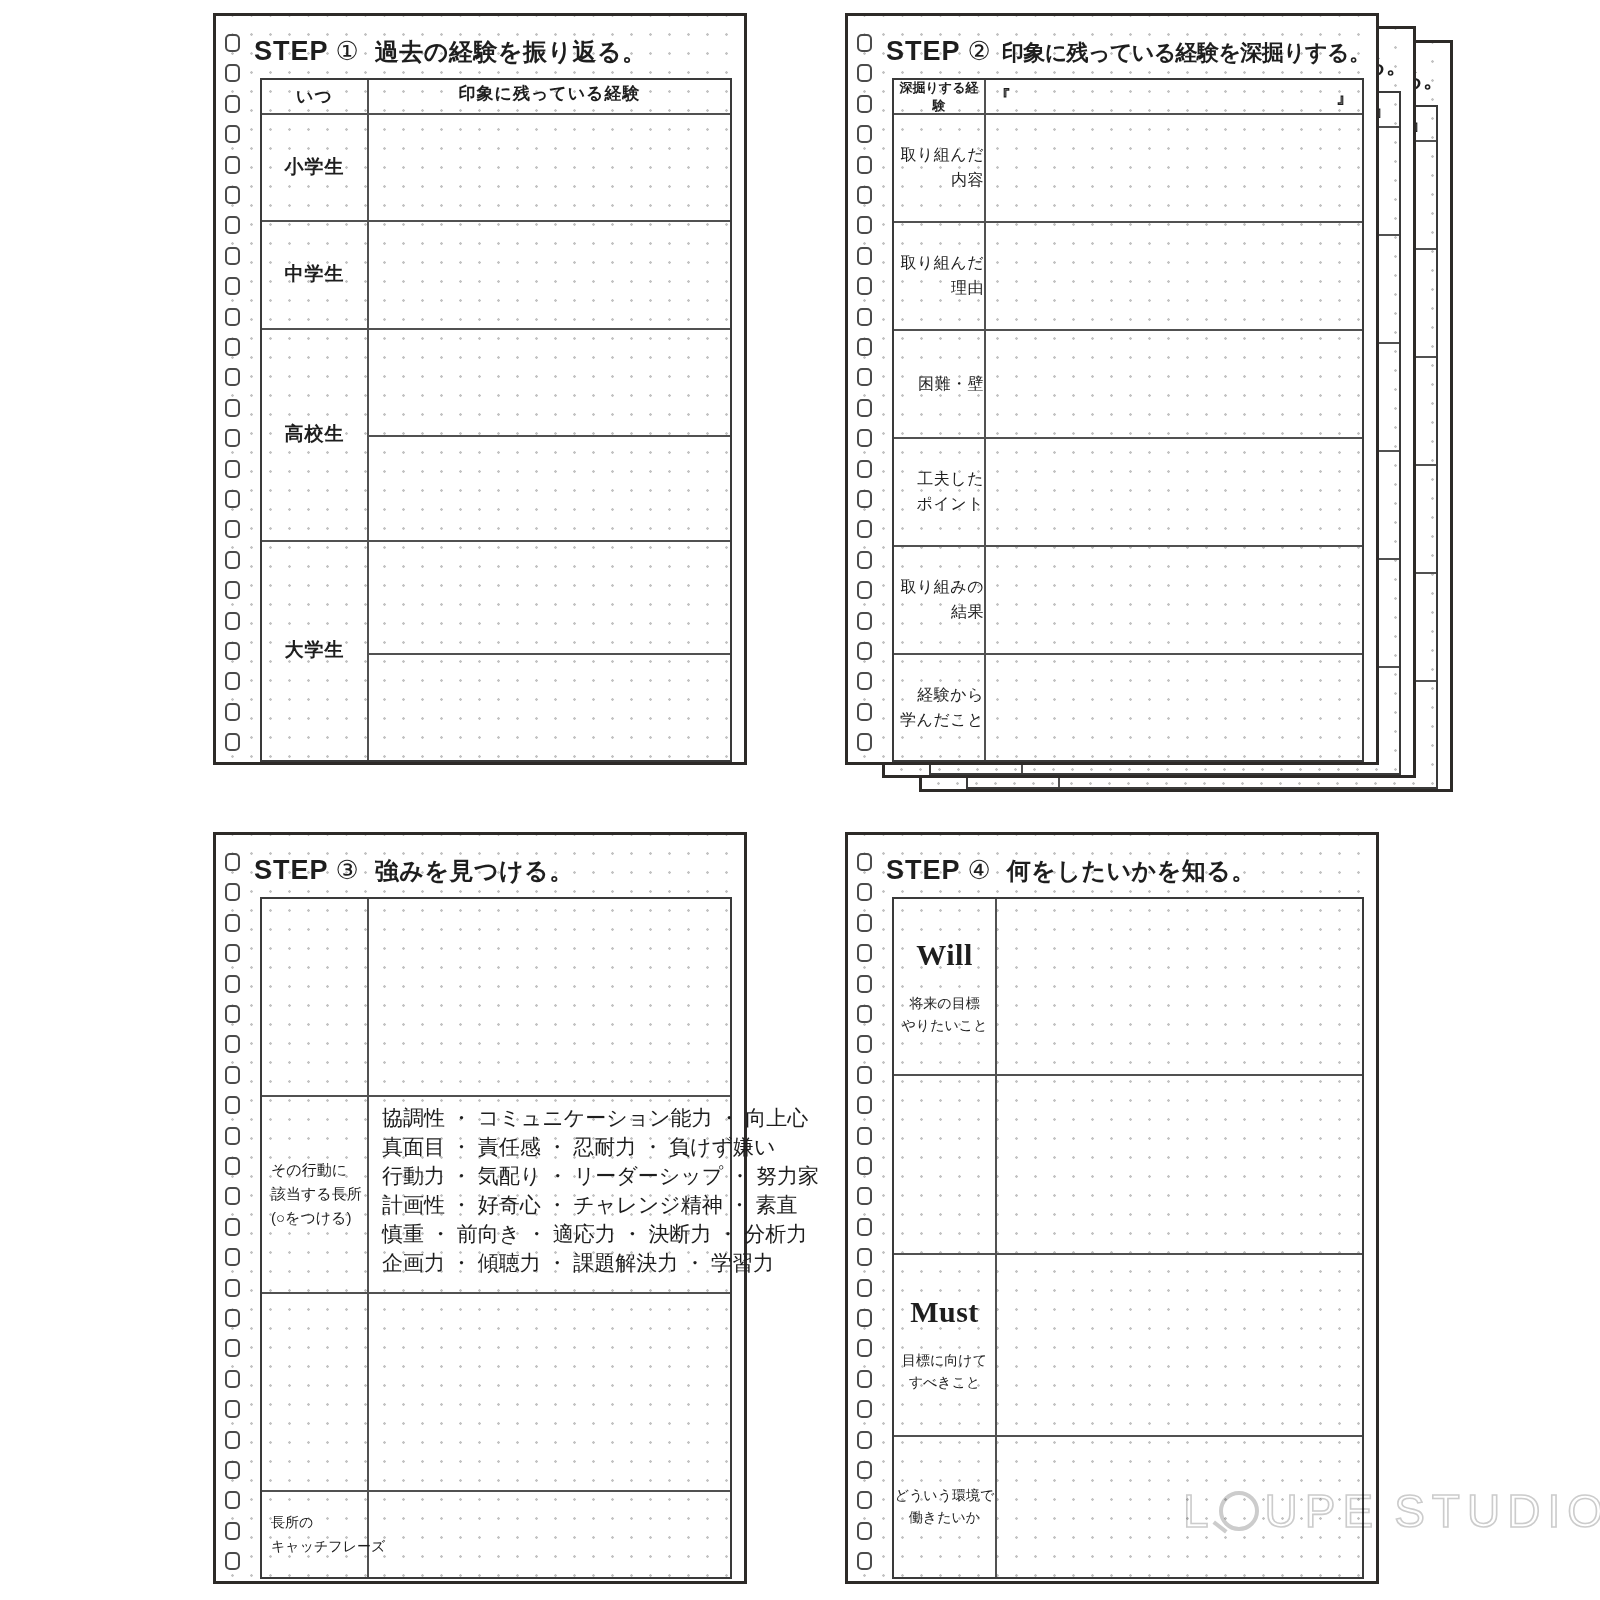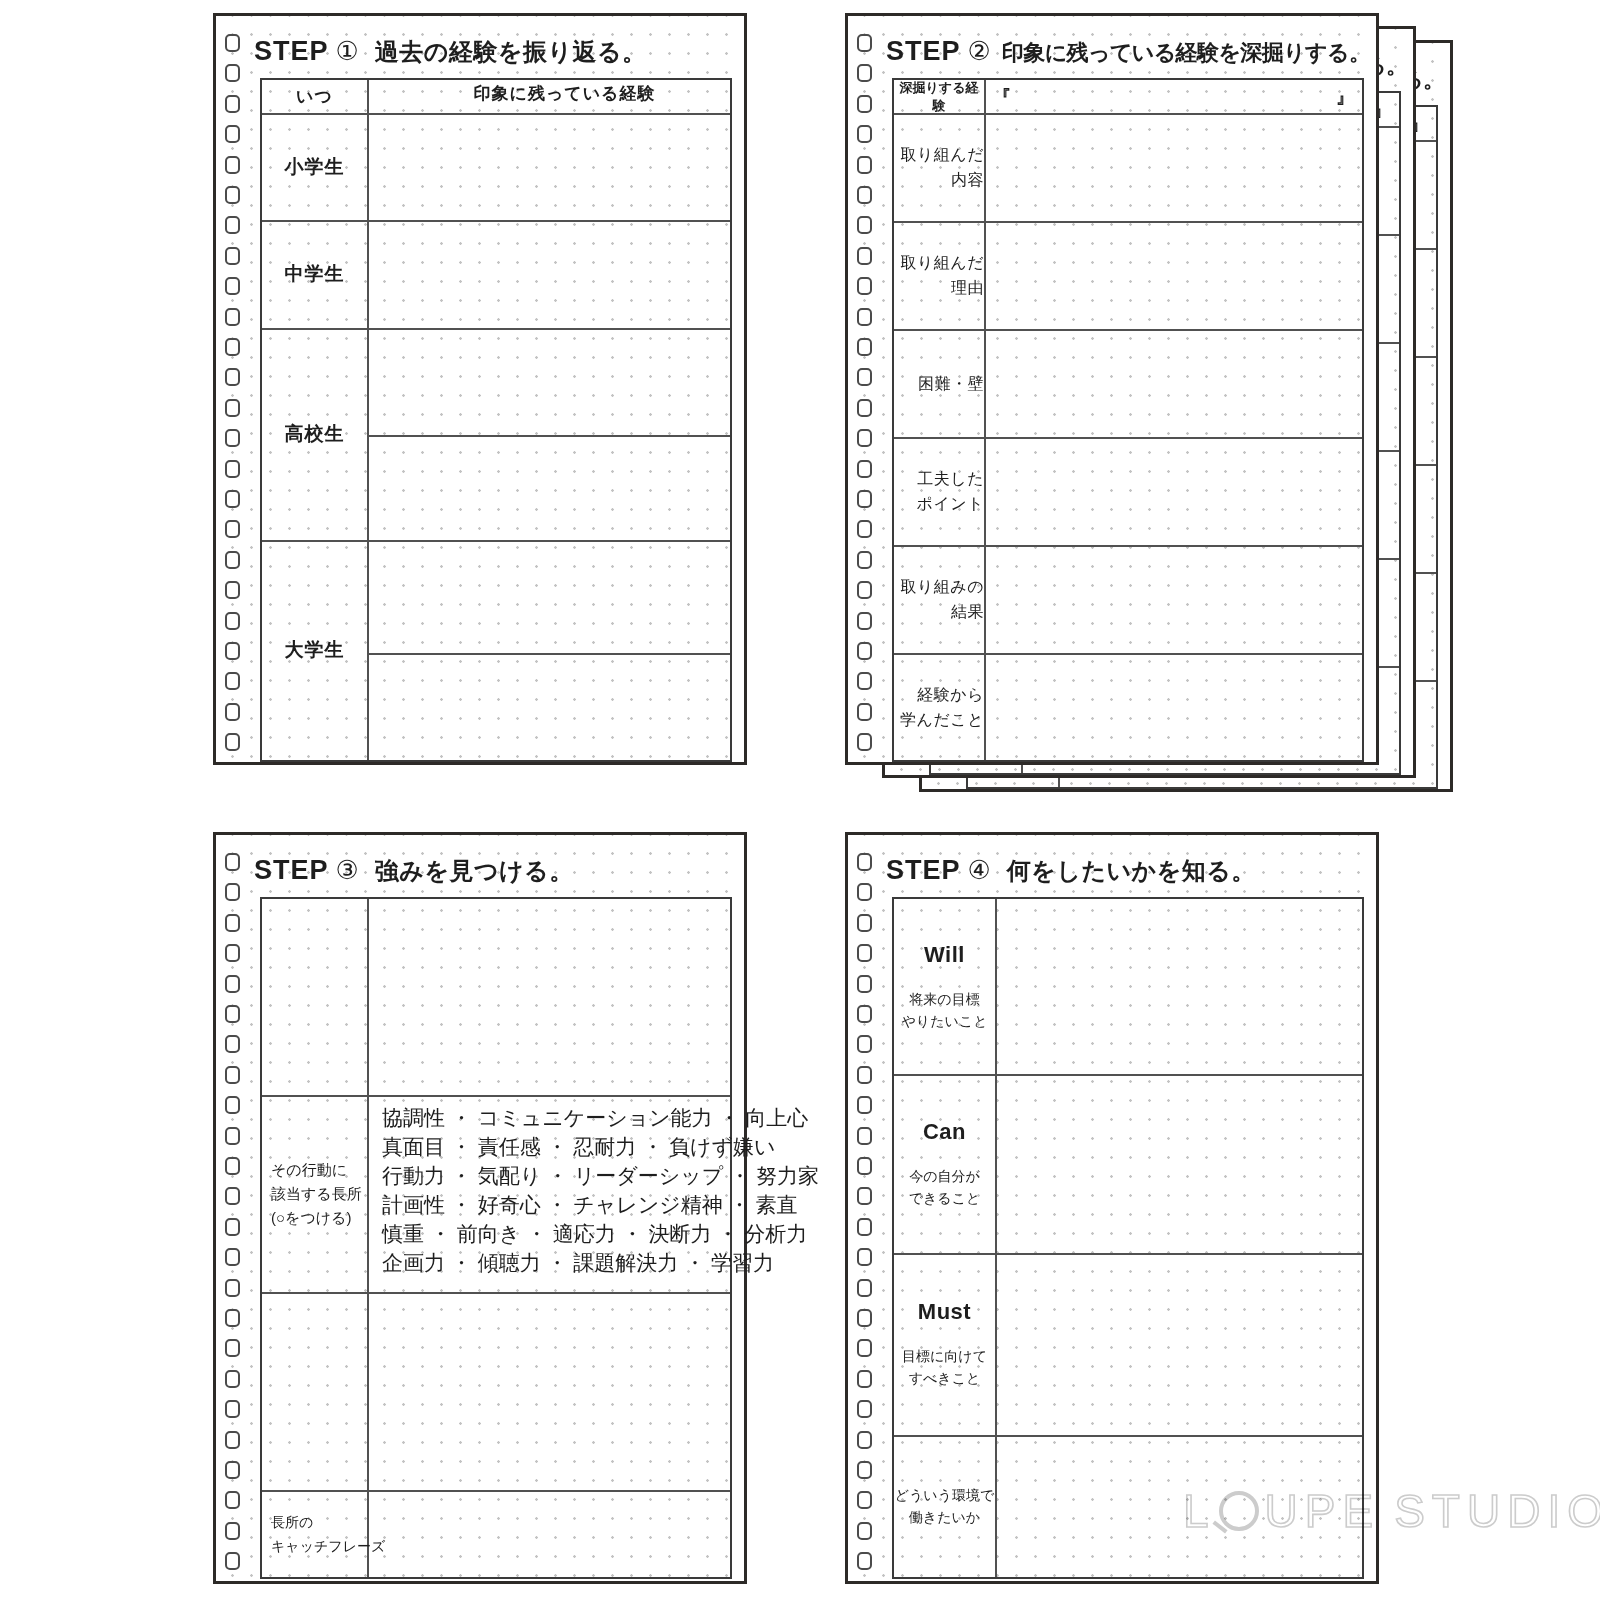--- a/index.html
+++ b/index.html
@@ -40,21 +40,21 @@
   .p1lab{font-size:19px;font-weight:600;letter-spacing:1px;}
   .hdrlab{font-size:17px;font-weight:700;letter-spacing:1px;}
   .p2lab{font-size:16px;line-height:25px;font-weight:500;letter-spacing:.5px;align-items:flex-end;}
   .p2hdr{font-size:13px;font-weight:700;letter-spacing:0;}
   .p3lab{align-items:flex-start;text-align:left;padding-left:9px;font-size:15px;line-height:24px;font-weight:500;}
   .nowrap{white-space:nowrap;}
   .qcell{position:absolute;top:0;}
   .qo{position:absolute;left:7px;top:5px;font-size:18px;font-weight:700;}
   .qc{position:absolute;right:8px;top:5px;font-size:18px;font-weight:700;}
   .traits{position:absolute;font-size:21px;line-height:29px;font-weight:500;letter-spacing:0;}
-  .big{font-size:22px;font-weight:600;letter-spacing:.5px;margin-bottom:20px;}
+  .big{font-size:30px;font-weight:600;letter-spacing:.5px;margin-bottom:20px;font-family:Liberation Serif, serif;}
   .sub{font-size:14px;line-height:22px;font-weight:500;}
   .entry{position:absolute;}
 
   
   .watermark{
     position:absolute;left:1183px;top:1484px;z-index:30;display:flex;align-items:center;
     font-size:46px;font-weight:300;letter-spacing:7px;color:transparent;
     -webkit-text-stroke:1.6px #cccccc;mix-blend-mode:multiply;white-space:pre;
   }
   .wm-icon{
@@ -203,21 +203,21 @@
     <div class="tbl" style="height:684px">
       <div class="vl" style="left:105px"></div>
       <div class="hl" style="top:33px"></div>
       <div class="hl" style="top:140px"></div>
       <div class="hl" style="top:248px"></div>
       <div class="hl" style="top:460px"></div>
       <div class="hl" style="top:355px;left:107px"></div>
       <div class="hl" style="top:573px;left:107px"></div>
 
       <div class="lab hdrlab" style="top:0;height:33px;width:105px">いつ</div>
-      <div class="lab hdrlab" style="left:122px;top:0;height:26px;width:361px">印象に残っている経験</div>
+      <div class="lab hdrlab" style="left:107px;top:0;height:26px;width:361px">印象に残っている経験</div>
 
       <div class="lab p1lab" style="top:33px;height:107px;width:105px">小学生</div>
       <div class="lab p1lab" style="top:140px;height:108px;width:105px">中学生</div>
       <div class="lab p1lab" style="top:248px;height:212px;width:105px">高校生</div>
       <div class="lab p1lab" style="top:460px;height:220px;width:105px">大学生</div>
 
       <div class="entry" style="left:107px;top:33px;width:361px;height:107px"></div>
       <div class="entry" style="left:107px;top:140px;width:361px;height:108px"></div>
       <div class="entry" style="left:107px;top:248px;width:361px;height:107px"></div>
       <div class="entry" style="left:107px;top:357px;width:361px;height:103px"></div>
@@ -406,25 +406,20 @@
       <div class="vl" style="left:101px"></div>
       <div class="hl" style="top:175px"></div>
       <div class="hl" style="top:354px"></div>
       <div class="hl" style="top:536px"></div>
 
       <div class="lab" style="top:0;height:175px;width:101px">
         <div class="big">Will</div>
         <div class="sub nowrap">将来の目標</div>
         <div class="sub nowrap">やりたいこと</div>
       </div>
-      <div class="lab" style="top:175px;height:179px;width:101px">
-        <div class="big">Can</div>
-        <div class="sub nowrap">今の自分が</div>
-        <div class="sub nowrap">できること</div>
-      </div>
       <div class="lab" style="top:354px;height:182px;width:101px">
         <div class="big">Must</div>
         <div class="sub nowrap">目標に向けて</div>
         <div class="sub nowrap">すべきこと</div>
       </div>
       <div class="lab" style="top:536px;height:142px;width:101px">
         <div class="sub nowrap">どういう環境で</div>
         <div class="sub nowrap">働きたいか</div>
       </div>
 

